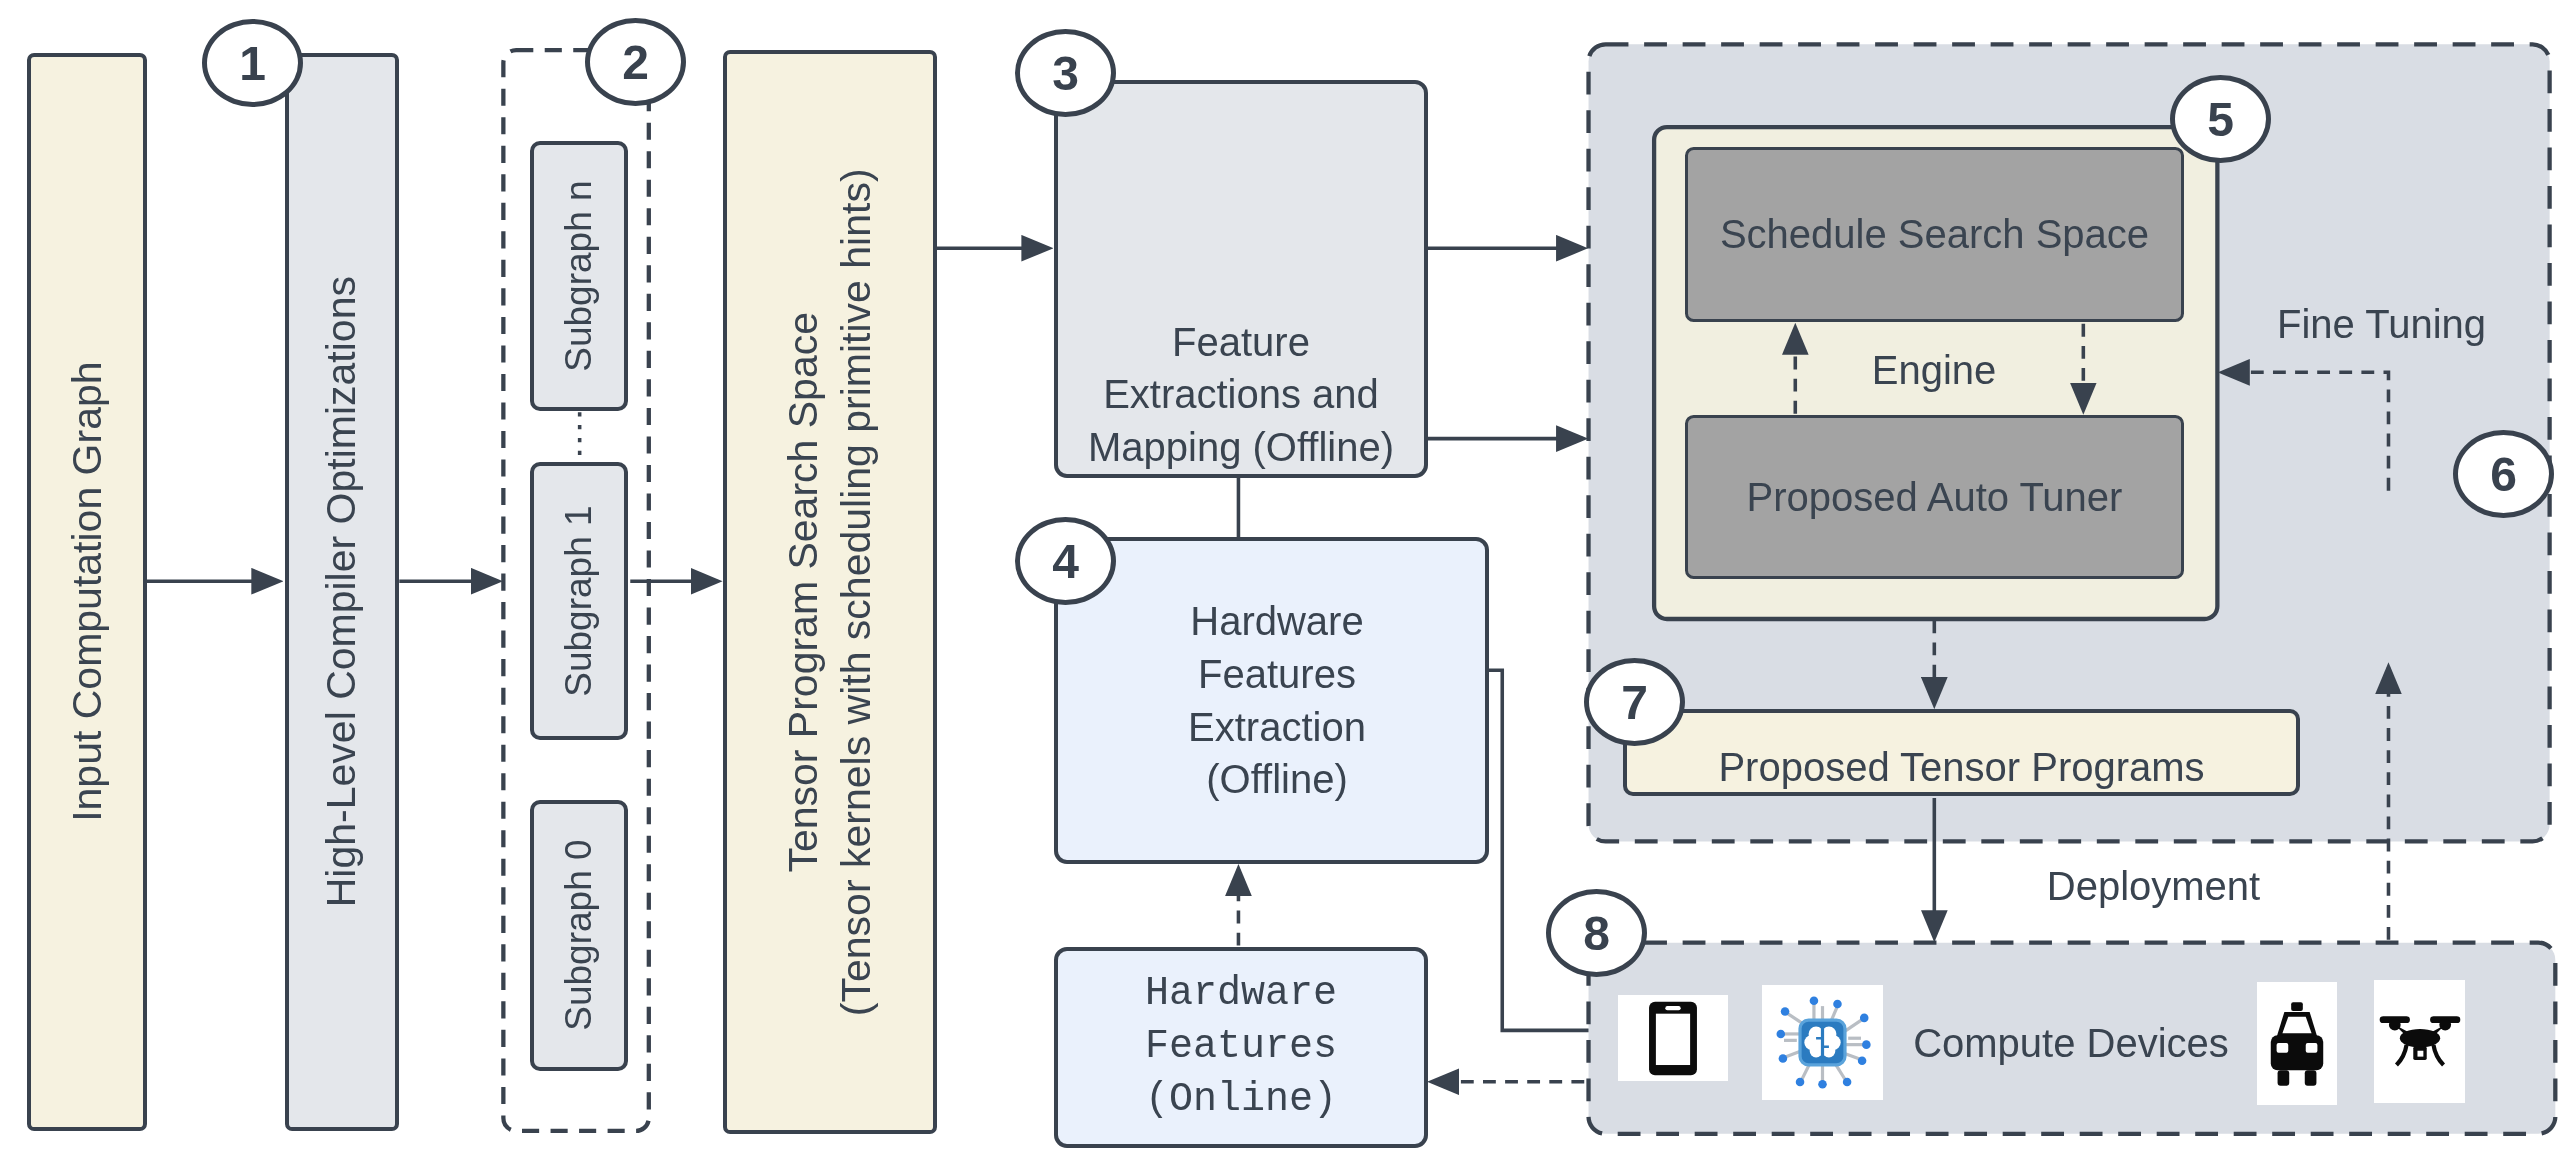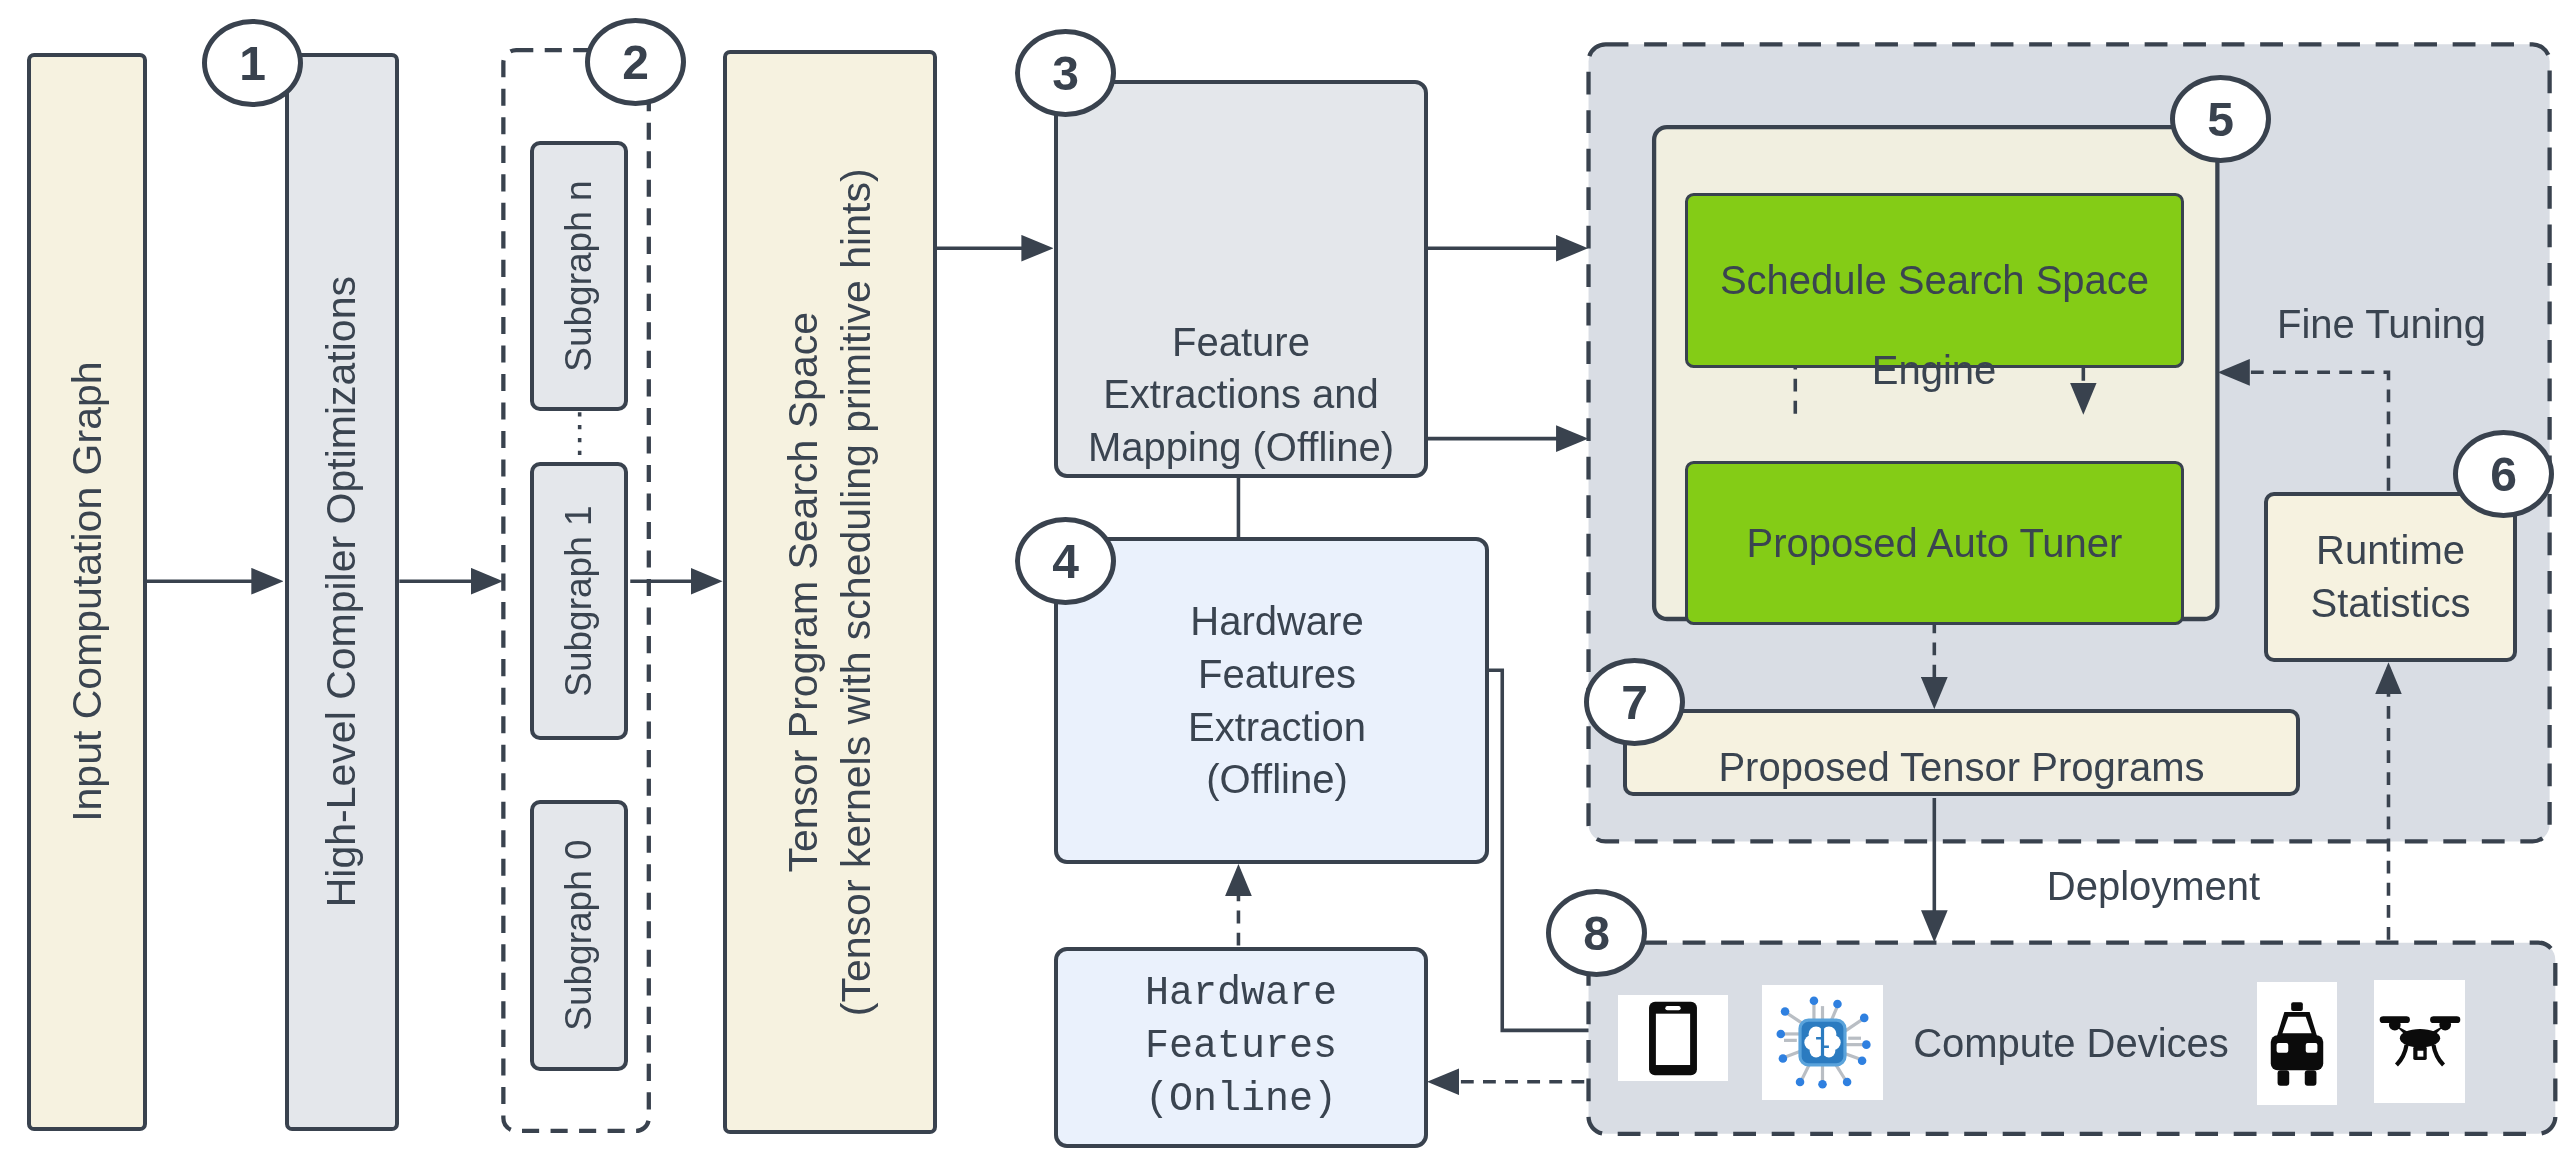--- a/index.html
+++ b/index.html
@@ -2,21 +2,21 @@
 <html style="font-size:11.4px"><head>
 <meta charset="utf-8">
 <style>
   html,body{margin:0;padding:0;background:#ffffff;}
   #canvas{position:relative;width:2576px;height:1156px;background:#ffffff;overflow:hidden;
           font-family:"Liberation Sans",sans-serif;color:#3A4450;}
   #wires{position:absolute;left:0;top:0;z-index:1;}
   .box{position:absolute;box-sizing:border-box;border:4.3px solid #39424E;z-index:3;
        display:flex;align-items:center;justify-content:center;text-align:center;}
   .cream{background:#F6F2E0;}
-  .warm{background:#84cc16;margin-top:46px;}
+  .warm{background:#a3a3a3;}
   .gray{background:#E4E7EB;}
   .blue{background:#EAF1FC;}
   .r10{border-radius:7.1px;} .r14{border-radius:10px;} .r18{border-radius:13px;}
   .vtext{transform:rotate(-90deg);white-space:nowrap;font-size:41px;line-height:1.3;text-align:center;}
   .vtext.small{font-size:37px;}
   .prelines{white-space:pre-line;font-size:40px;line-height:1.32;}
   .label{position:absolute;z-index:4;display:flex;align-items:center;justify-content:center;
          font-size:40px;text-align:center;}
   .badge{position:absolute;width:91px;height:78px;border:5px solid #39424E;border-radius:50%;
          background:#ffffff;z-index:6;display:flex;align-items:center;justify-content:center;
@@ -109,24 +109,20 @@
   </div>
 
   <div class="box warm" style="left:1685px;top:147px;width:499px;height:175px;border-width:3.6px;border-radius:8.6px;">
     <div style="font-size:40px;">Schedule Search Space</div>
   </div>
   <div class="label" style="left:1827px;top:345px;width:214px;height:50px;">Engine</div>
   <div class="box warm" style="left:1685px;top:415px;width:499px;height:164px;border-width:3.6px;border-radius:8.6px;">
     <div style="font-size:40px;">Proposed Auto Tuner</div>
   </div>
 
-  <div class="box cream r14" style="left:2264px;top:492px;width:253px;height:170px;">
-    <div class="prelines">Runtime
-Statistics</div>
-  </div>
 
   <div class="box cream r14" style="left:1623px;top:709px;width:677px;height:87px;">
     <div style="font-size:40px;margin-top:30px;">Proposed Tensor Programs</div>
   </div>
 
   <div class="label" style="left:2239px;top:299px;width:285px;height:50px;">Fine Tuning</div>
   <div class="label" style="left:2011px;top:861px;width:285px;height:50px;">Deployment</div>
   <div class="label" style="left:1893px;top:1018px;width:356px;height:50px;">Compute Devices</div>
 
   <div class="card" style="left:1618px;top:995px;width:110px;height:86px;">

